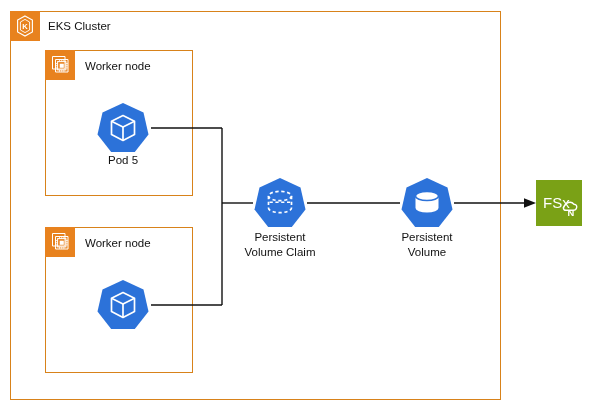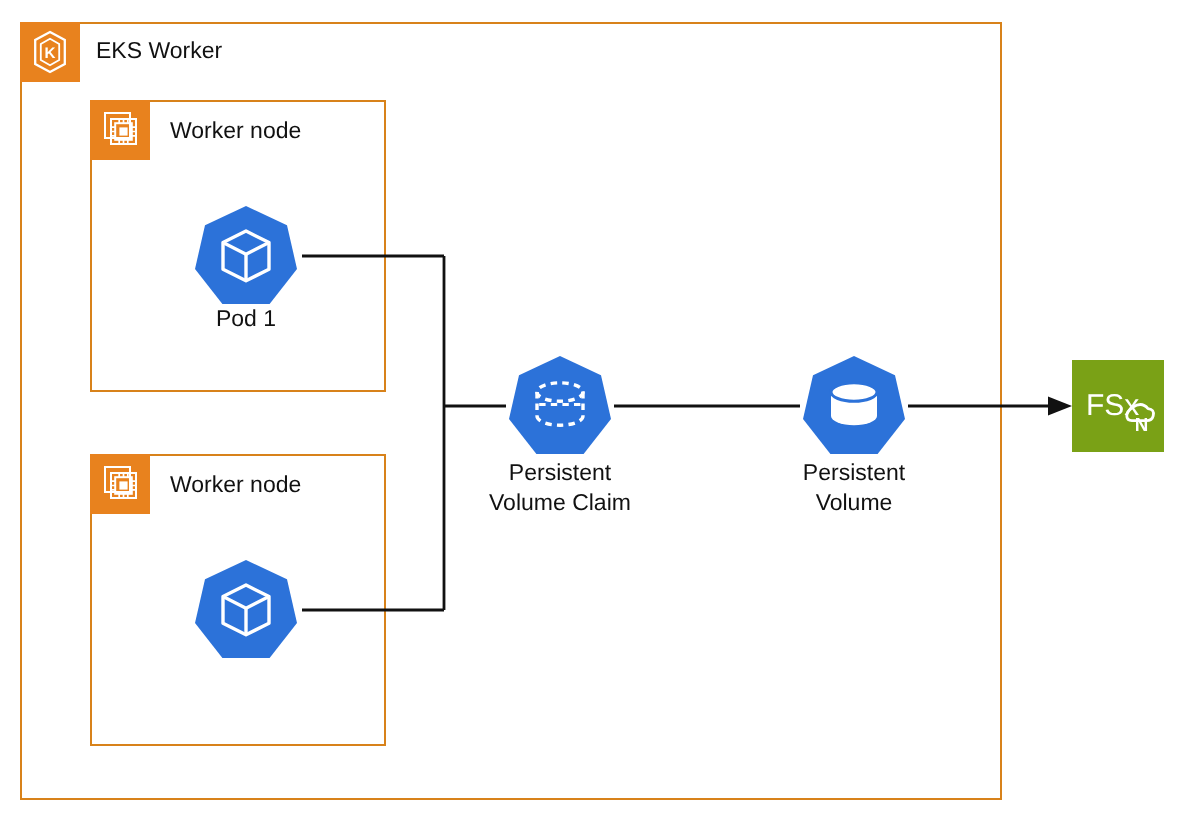--- a/index.html
+++ b/index.html
@@ -162,35 +162,35 @@
       <path d="M10.5 9.5 h12.5 v12.5 h-12.5 z" fill="none" stroke="#FFFFFF" stroke-width="1"></path>
       <rect x="12.6" y="11.6" width="8.3" height="8.3" fill="none" stroke="#FFFFFF" stroke-width="1"></rect>
       <rect x="14.7" y="13.7" width="4.1" height="4.1" fill="#FFFFFF"></rect>
       <path d="M14.6 11.6 v-1.9 M16.75 11.6 v-1.9 M18.9 11.6 v-1.9" stroke="#FFFFFF" stroke-width="0.85"></path>
       <path d="M14.6 21.8 v-1.9 M16.75 21.8 v-1.9 M18.9 21.8 v-1.9" stroke="#FFFFFF" stroke-width="0.85"></path>
       <path d="M12.6 13.6 h-1.9 M12.6 15.75 h-1.9 M12.6 17.9 h-1.9" stroke="#FFFFFF" stroke-width="0.85"></path>
       <path d="M22.8 13.6 h-1.9 M22.8 15.75 h-1.9 M22.8 17.9 h-1.9" stroke="#FFFFFF" stroke-width="0.85"></path>
     </svg>
   </div>
 
-  <div class="box-title" id="eks-cluster-title">EKS Worker</div>
+  <div class="box-title" id="eks-cluster-title">EKS Cluster</div>
 
   <div class="box-title" id="worker-node-title-1">Worker node</div>
 
   <div class="box-title" id="worker-node-title-2">Worker node</div>
 
   <div class="k8s-node" id="pod-1-node">
     <svg viewBox="0 0 56 56" xmlns="http://www.w3.org/2000/svg">
       <polygon points="28,3 48.5,12.6 53.5,34.5 39.8,52 16.2,52 2.5,34.5 7.5,12.6" fill="#2C72D9"></polygon>
       <path d="M28 15.5 L39.5 21.3 L39.5 34.6 L28 40.4 L16.5 34.6 L16.5 21.3 Z" fill="none" stroke="#FFFFFF" stroke-width="1.7" stroke-linejoin="round"></path>
       <path d="M16.5 21.3 L28 27.1 L39.5 21.3" fill="none" stroke="#FFFFFF" stroke-width="1.7" stroke-linejoin="round"></path>
       <path d="M28 27.1 L28 40.4" fill="none" stroke="#FFFFFF" stroke-width="1.7"></path>
     </svg>
   </div>
-  <div class="node-label" id="pod-1-label">Pod 1</div>
+  <div class="node-label" id="pod-1-label">Pod 5</div>
 
   <div class="k8s-node" id="pod-2-node">
     <svg viewBox="0 0 56 56" xmlns="http://www.w3.org/2000/svg">
       <polygon points="28,3 48.5,12.6 53.5,34.5 39.8,52 16.2,52 2.5,34.5 7.5,12.6" fill="#2C72D9"></polygon>
       <path d="M28 15.5 L39.5 21.3 L39.5 34.6 L28 40.4 L16.5 34.6 L16.5 21.3 Z" fill="none" stroke="#FFFFFF" stroke-width="1.7" stroke-linejoin="round"></path>
       <path d="M16.5 21.3 L28 27.1 L39.5 21.3" fill="none" stroke="#FFFFFF" stroke-width="1.7" stroke-linejoin="round"></path>
       <path d="M28 27.1 L28 40.4" fill="none" stroke="#FFFFFF" stroke-width="1.7"></path>
     </svg>
   </div>
 

